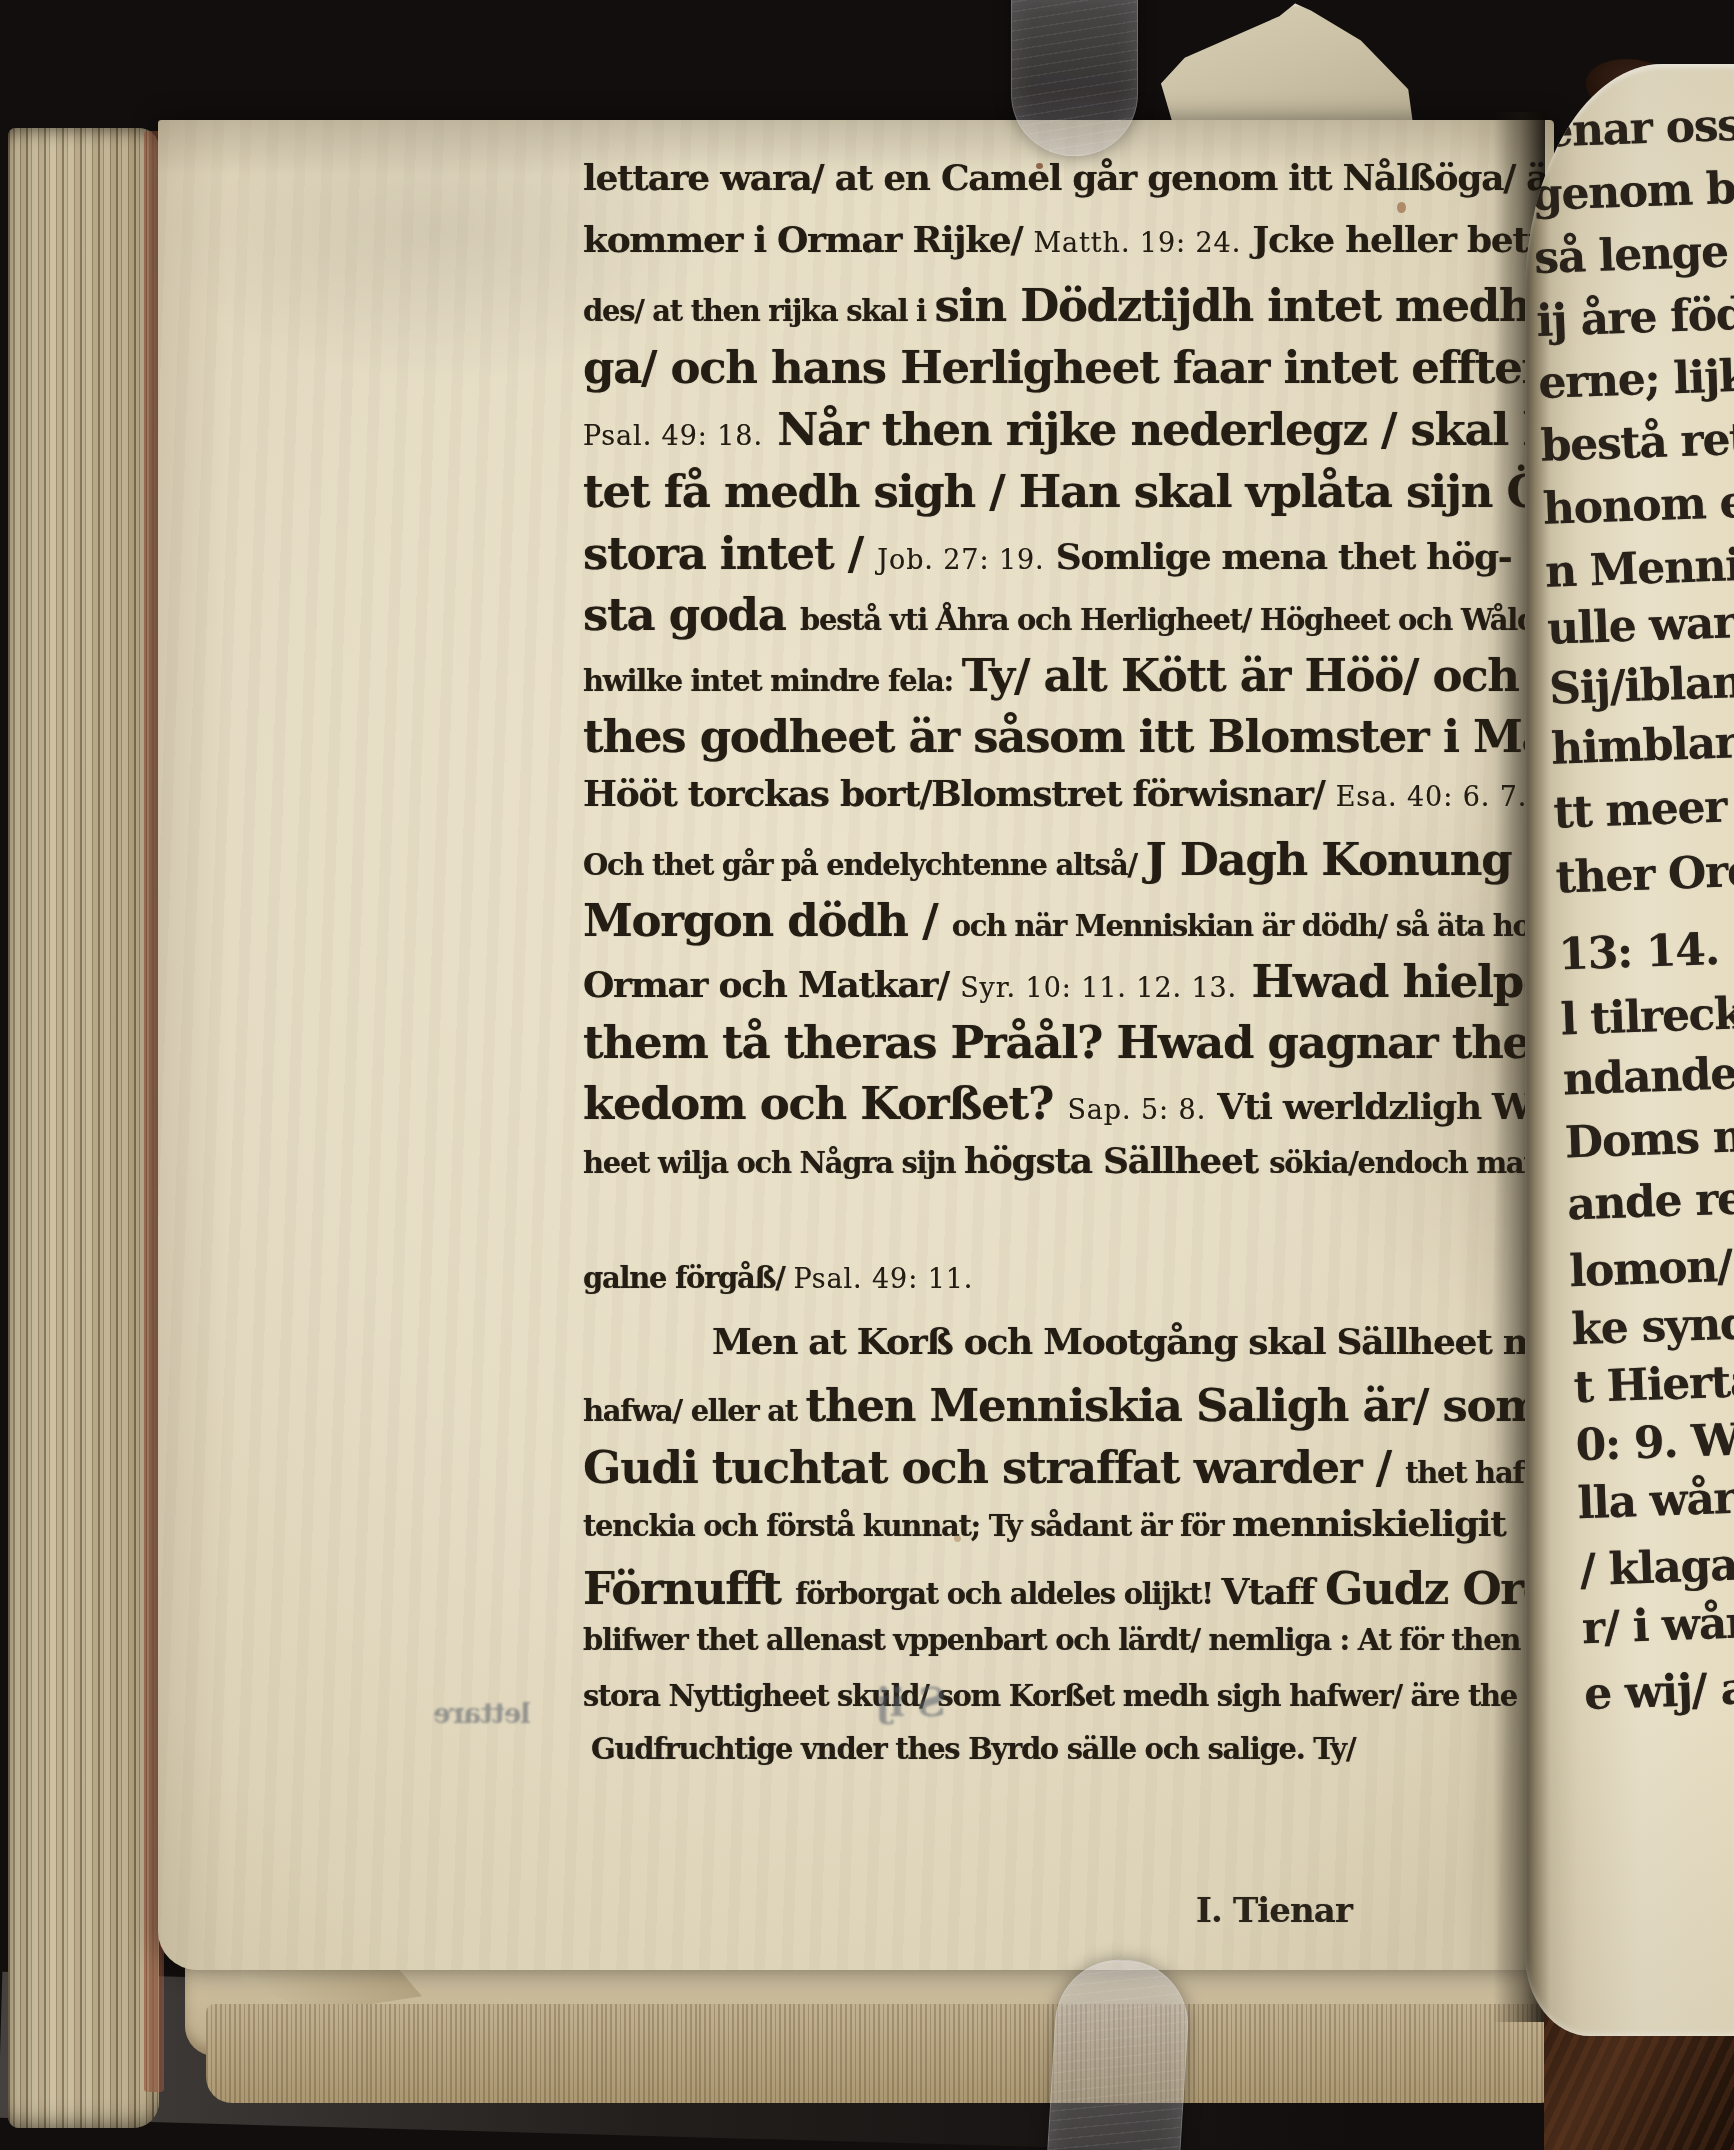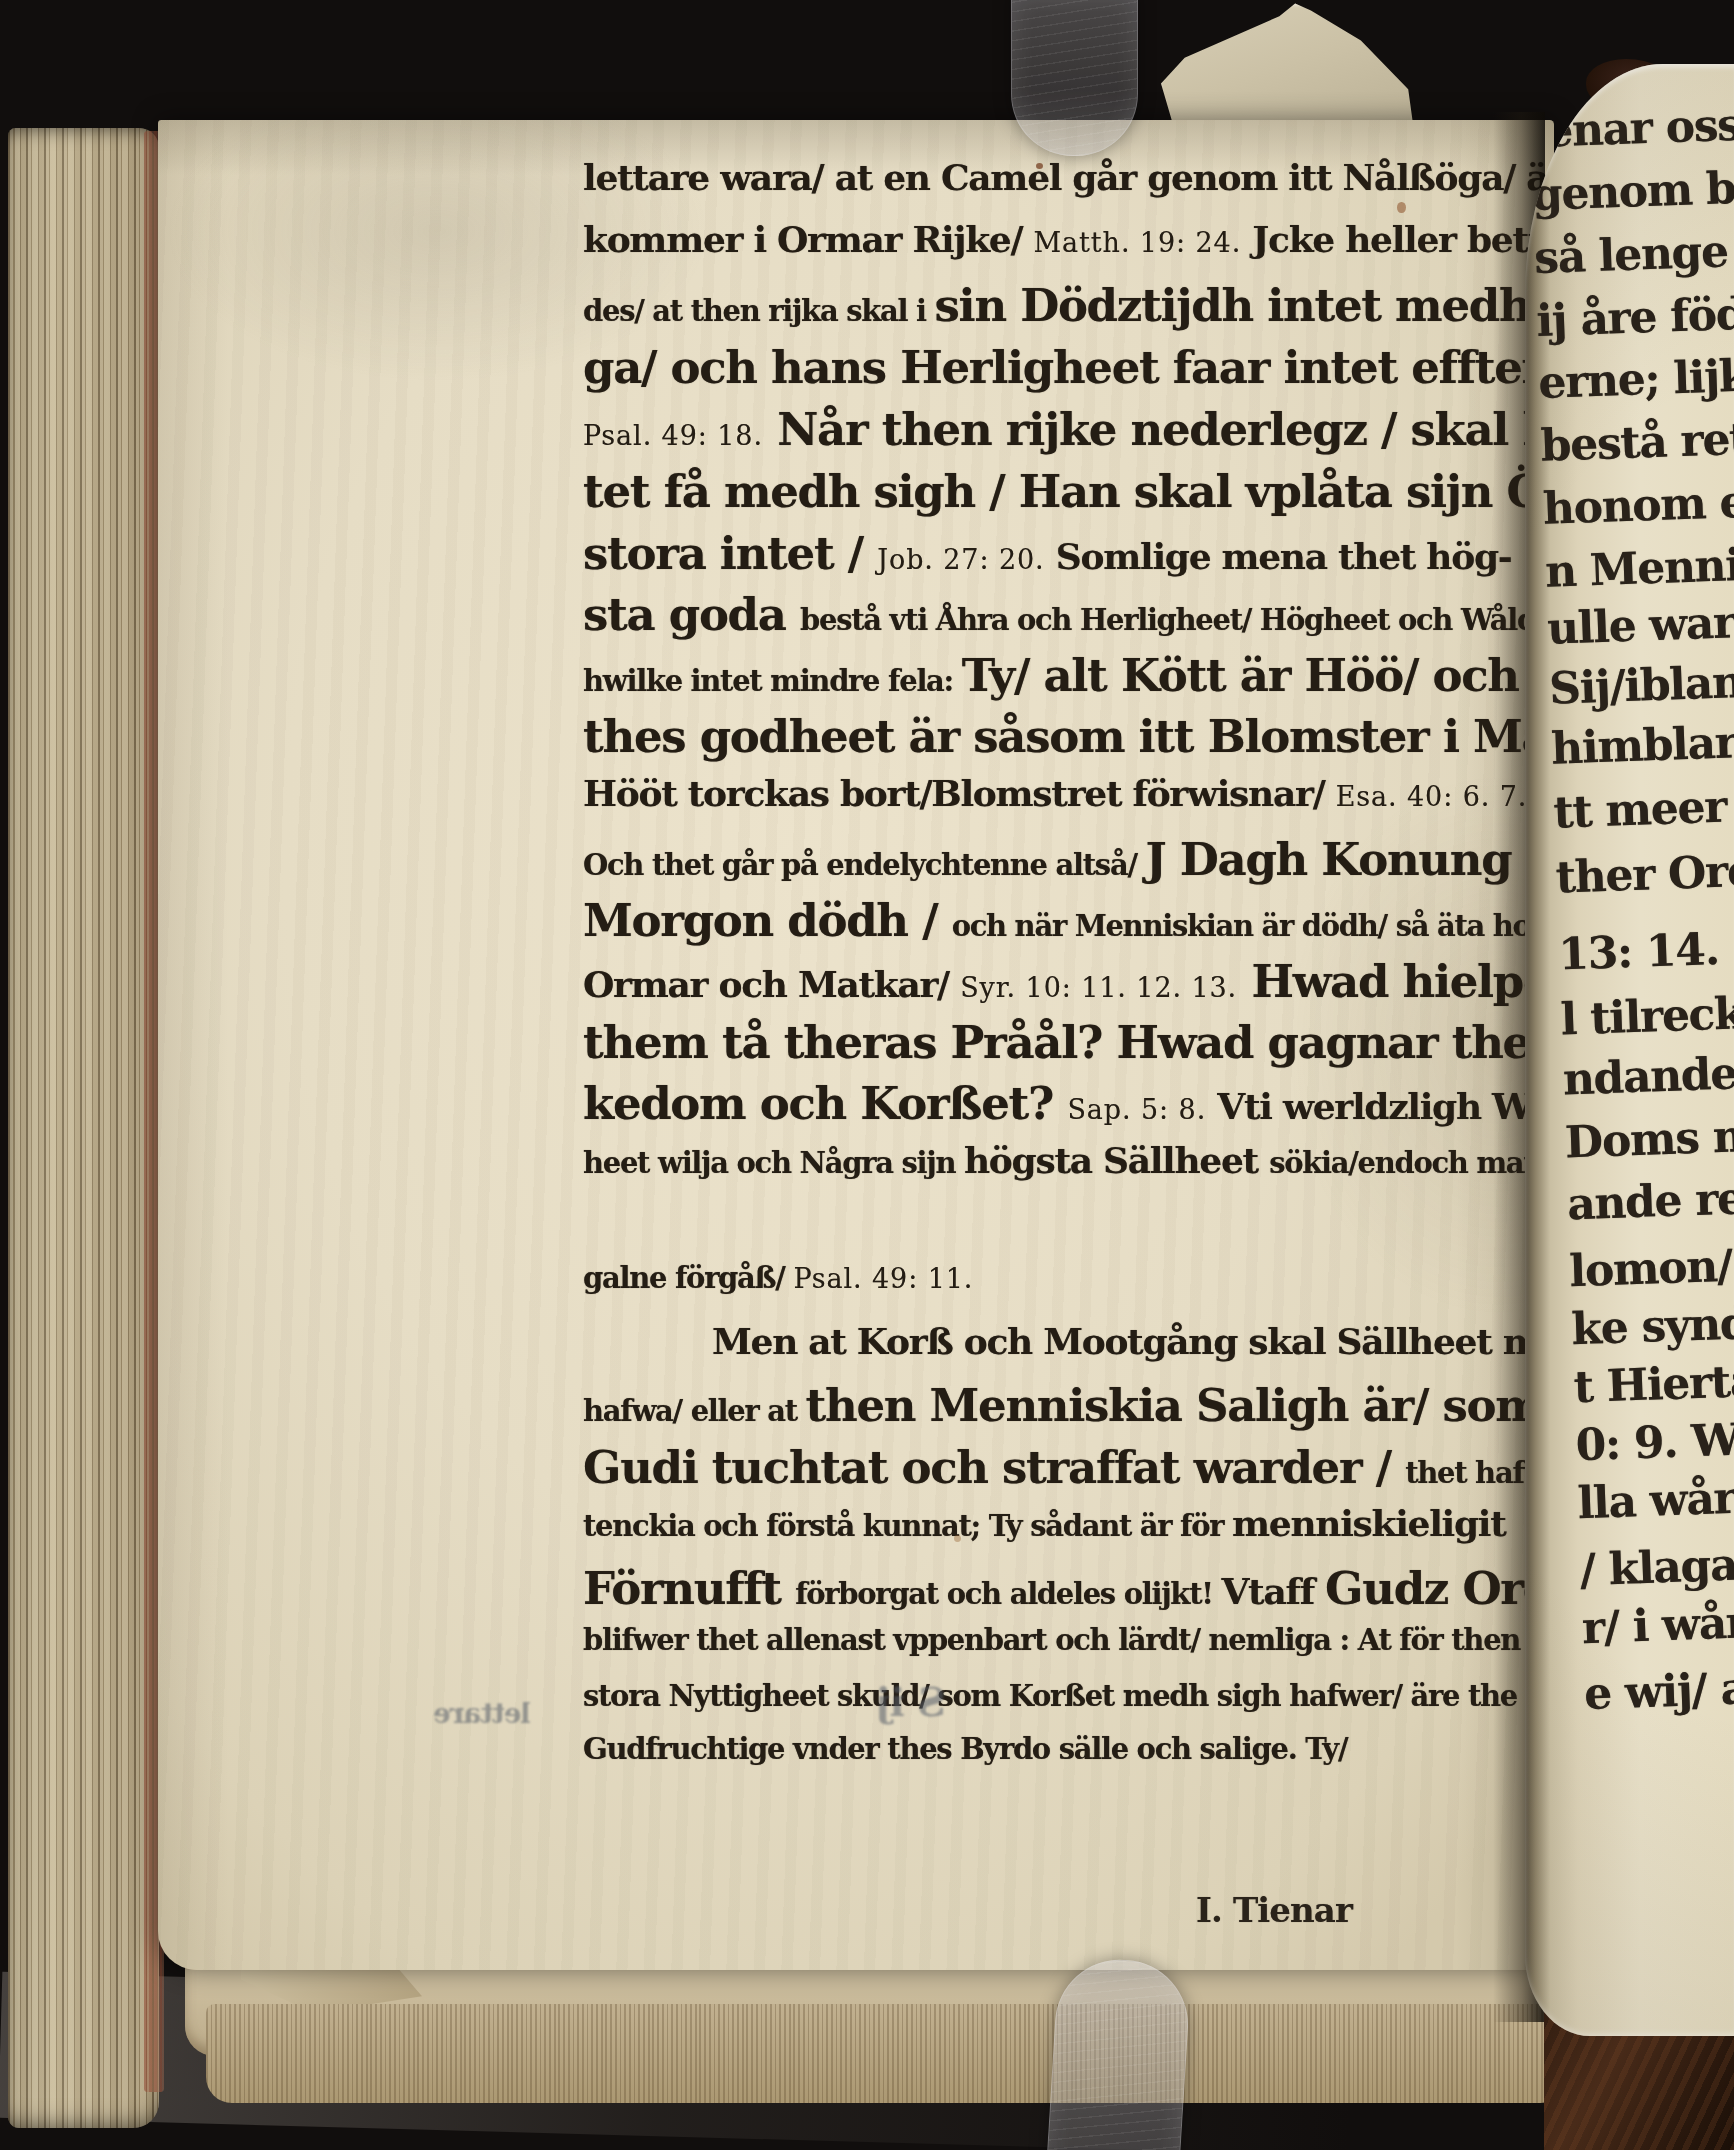--- a/index.html
+++ b/index.html
@@ -133,40 +133,40 @@
 
   <div class="left-page">
     <div class="mottle"></div>
     <div id="left-lines">
         <div class="line" style="top: 36px; left: 0px;"><span class="s-md">lettare wara/ at en Camel går genom itt Nålßöga/ än at en rijk</span></div>
         <div class="line" style="top: 98px; left: 0px;"><span class="s-md">kommer i Ormar Rijke/ </span><span class="s-ref">Matth. 19: 24.</span><span class="s-md">    Jcke heller betrachtan-</span></div>
         <div class="line" style="top: 159px; left: 0px;"><span class="s-sm">des/ at then rijka skal i </span><span class="s-lg">sin Dödztijdh intet medh sigh ta-</span></div>
         <div class="line" style="top: 221px; left: 0px;"><span class="s-lg">ga/ och hans Herligheet faar intet effter honom /</span></div>
         <div class="line" style="top: 283px; left: 0px;"><span class="s-ref">Psal. 49: 18.</span><span class="s-lg">  Når then rijke nederlegz / skal han in-</span></div>
         <div class="line" style="top: 345px; left: 0px;"><span class="s-lg">tet  få medh sigh /  Han skal vplåta sijn Ögon och</span></div>
-        <div class="line" style="top: 407px; left: 0px;"><span class="s-lg">stora intet / </span><span class="s-ref">Job. 27: 20.</span><span class="s-md">      Somlige mena thet hög-</span></div>
+        <div class="line" style="top: 407px; left: 0px;"><span class="s-lg">stora intet / </span><span class="s-ref">Job. 27: 19.</span><span class="s-md">      Somlige mena thet hög-</span></div>
         <div class="line" style="top: 468px; left: 0px;"><span class="s-lg">sta goda </span><span class="s-sm">bestå vti Åhra och Herligheet/ Högheet och Wålde/</span></div>
         <div class="line" style="top: 529px; left: 0px;"><span class="s-sm">hwilke intet mindre fela: </span><span class="s-lg">Ty/ alt Kött är Höö/ och all</span></div>
         <div class="line" style="top: 590px; left: 0px;"><span class="s-lg">thes godheet är såsom itt Blomster i Markenne.</span></div>
         <div class="line" style="top: 652px; left: 0px;"><span class="s-md">Hööt torckas bort/Blomstret förwisnar/ </span><span class="s-ref">Esa. 40: 6. 7.</span></div>
         <div class="line" style="top: 713px; left: 0px;"><span class="s-sm">Och thet går på endelychtenne altså/ </span><span class="s-lg">J Dagh Konung i</span></div>
         <div class="line" style="top: 774px; left: 0px;"><span class="s-lg">Morgon dödh / </span><span class="s-sm">och när Menniskian är dödh/ så äta honom</span></div>
         <div class="line" style="top: 835px; left: 0px;"><span class="s-md">Ormar och Matkar/ </span><span class="s-ref">Syr. 10: 11. 12. 13.</span><span class="s-lg">   Hwad hielper</span></div>
         <div class="line" style="top: 896px; left: 0px;"><span class="s-lg">them tå theras Pråål?  Hwad gagnar them tå Rij-</span></div>
         <div class="line" style="top: 957px; left: 0px;"><span class="s-lg">kedom och Korßet? </span><span class="s-ref">Sap. 5: 8.</span><span class="s-md">    Vti werldzligh Wijs-</span></div>
         <div class="line" style="top: 1019px; left: 0px;"><span class="s-sm">heet wilja och Några sijn </span><span class="s-md">högsta Sällheet </span><span class="s-sm">sökia/endoch man</span></div>
         <div class="line" style="top: 1141px; left: 0px;"><span class="s-sm">galne förgåß/ </span><span class="s-ref">Psal. 49: 11.</span></div>
         <div class="line" style="top: 1200px; left: 129px;"><span class="s-md">Men at  Korß och Mootgång skal Sällheet medh sigh</span></div>
         <div class="line" style="top: 1259px; left: 0px;"><span class="s-sm">hafwa/ eller at </span><span class="s-lg">then Menniskia Saligh är/  som aff</span></div>
         <div class="line" style="top: 1321px; left: 0px;"><span class="s-lg">Gudi tuchtat och straffat warder / </span><span class="s-sm">thet hafwer ingen</span></div>
         <div class="line" style="top: 1382px; left: 0px;"><span class="s-sm">tenckia och förstå kunnat;  Ty sådant är för </span><span class="s-md">menniskieligit</span></div>
         <div class="line" style="top: 1442px; left: 0px;"><span class="s-lg">Förnufft </span><span class="s-sm">förborgat och aldeles olijkt! </span><span class="s-md"> Vtaff </span><span class="s-lg">Gudz Ord</span></div>
         <div class="line" style="top: 1503px; left: 0px;"><span class="s-sm">blifwer thet allenast vppenbart och lärdt/  nemliga :  At för then</span></div>
         <div class="line" style="top: 1559px; left: 0px;"><span class="s-sm">stora Nyttigheet skuld/ som Korßet medh sigh hafwer/ äre the</span></div>
-        <div class="line" style="top: 1612px; left: 0px;"><span class="s-sm">Gudfruchtige vnder thes Byrdo sälle och salige.  Ty/</span></div>
+        <div class="line" style="top: 1612px; left: 8px;"><span class="s-sm">Gudfruchtige vnder thes Byrdo sälle och salige.  Ty/</span></div>
       </div>
     <div id="ghosts">
         <div class="ghost" style="left: 276px; top: 1577px; font-size: 27.5px;">lettare</div>
         <div class="ghost" style="left: 719px; top: 1558px; font-size: 40px;">S ij</div>
       </div>
     <div class="catchword">I. Tienar</div>
     <div class="stain" style="left:1239px;top:82px;width:8.6px;height:11.2px;background:rgba(140,80,40,.55);"></div>
     <div class="stain" style="left:796px;top:1415px;width:6.9px;height:6.9px;background:rgba(150,100,50,.4);"></div>
   </div>
 

